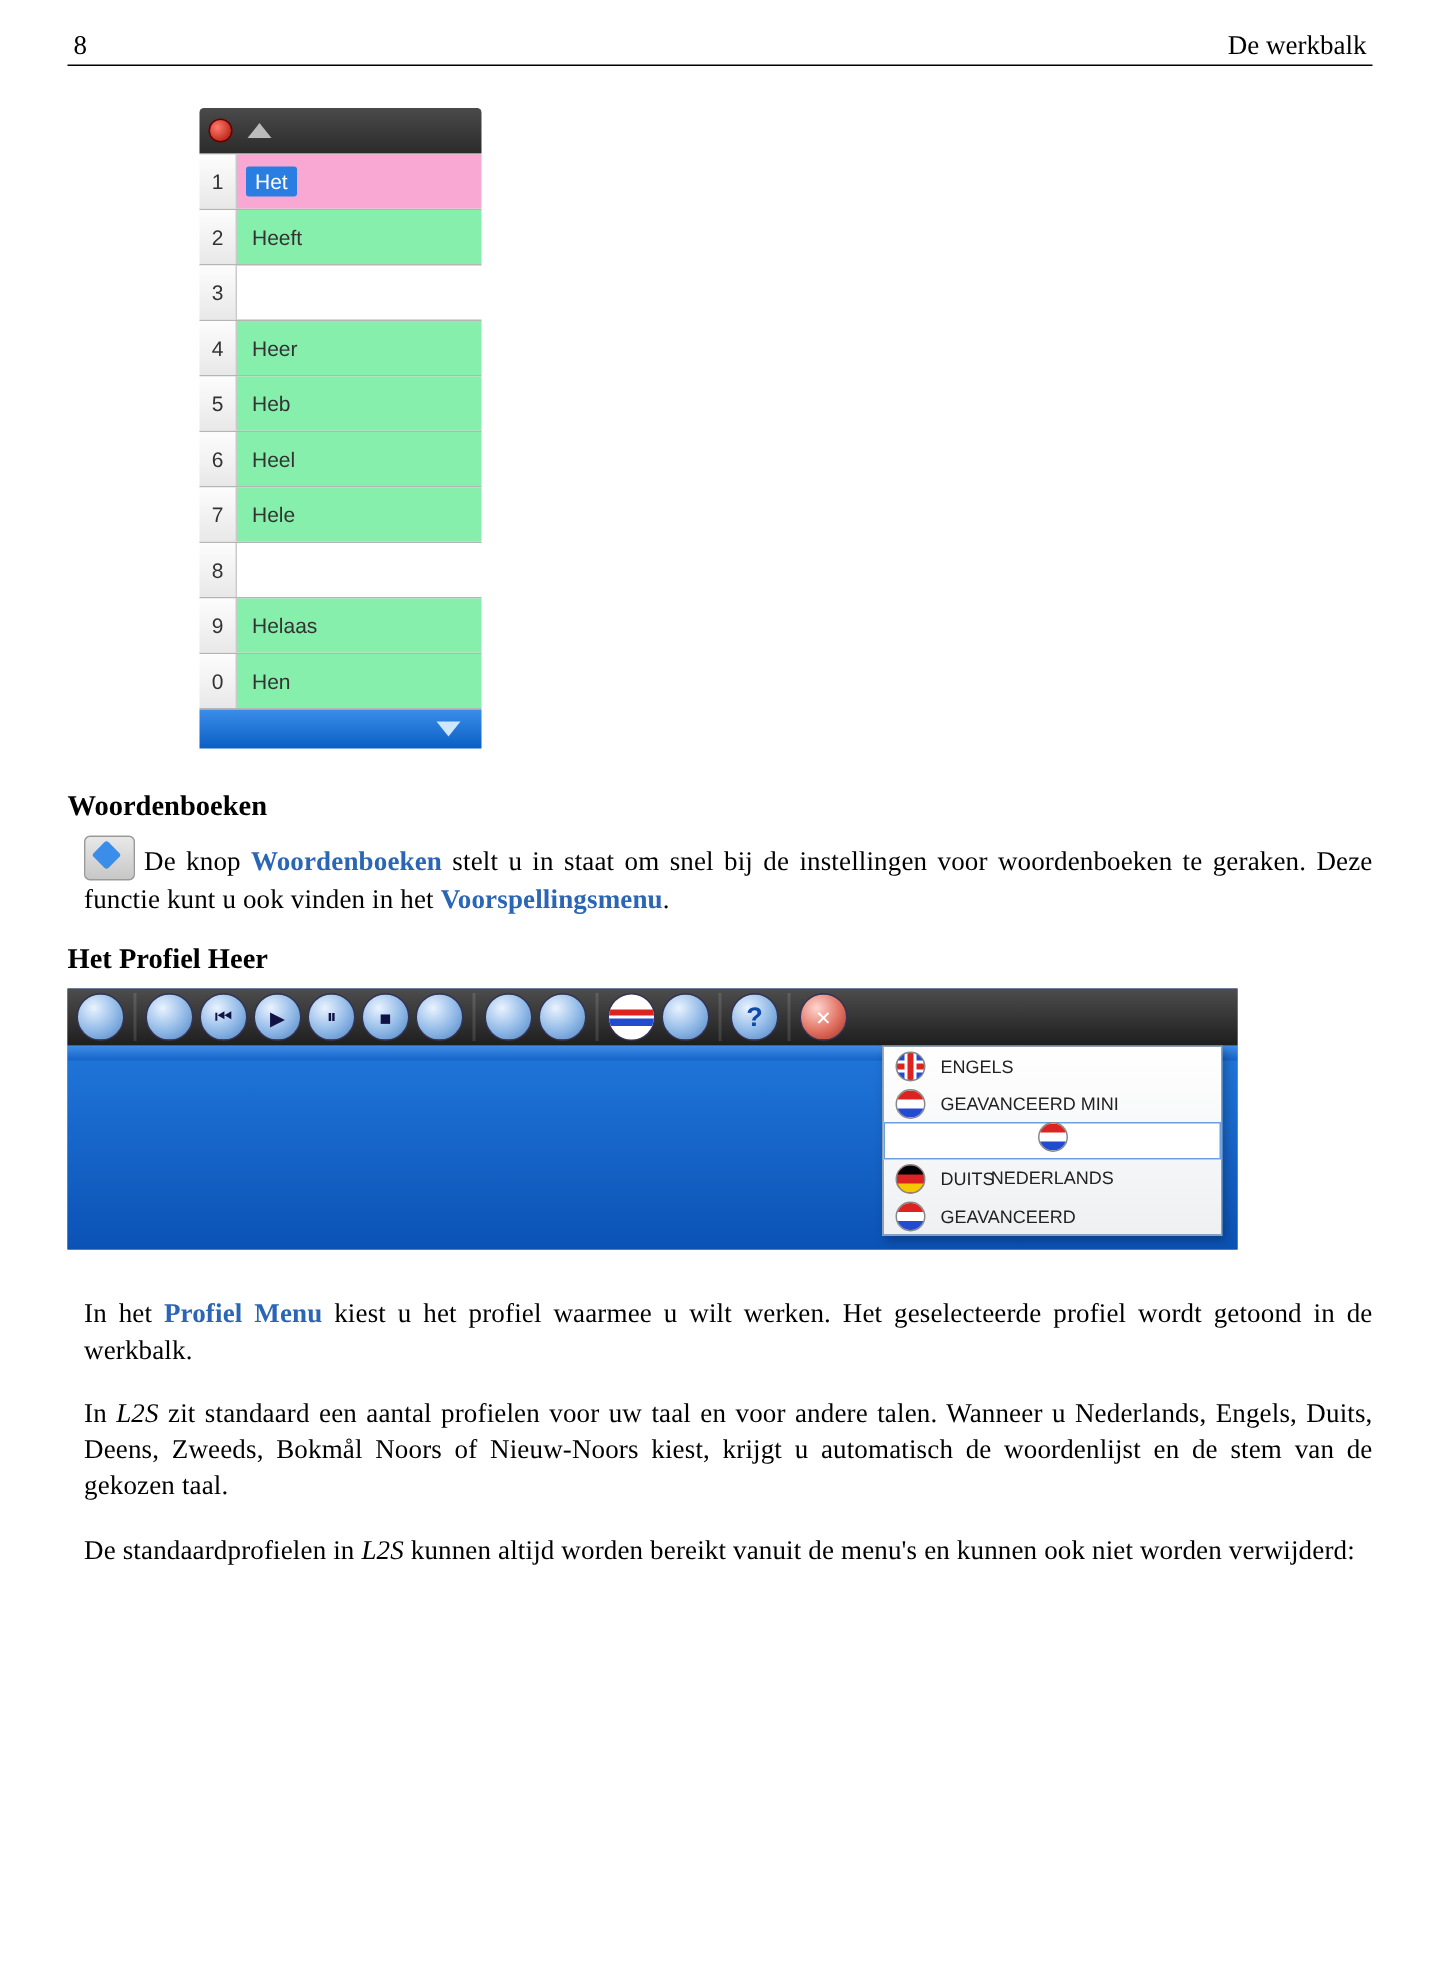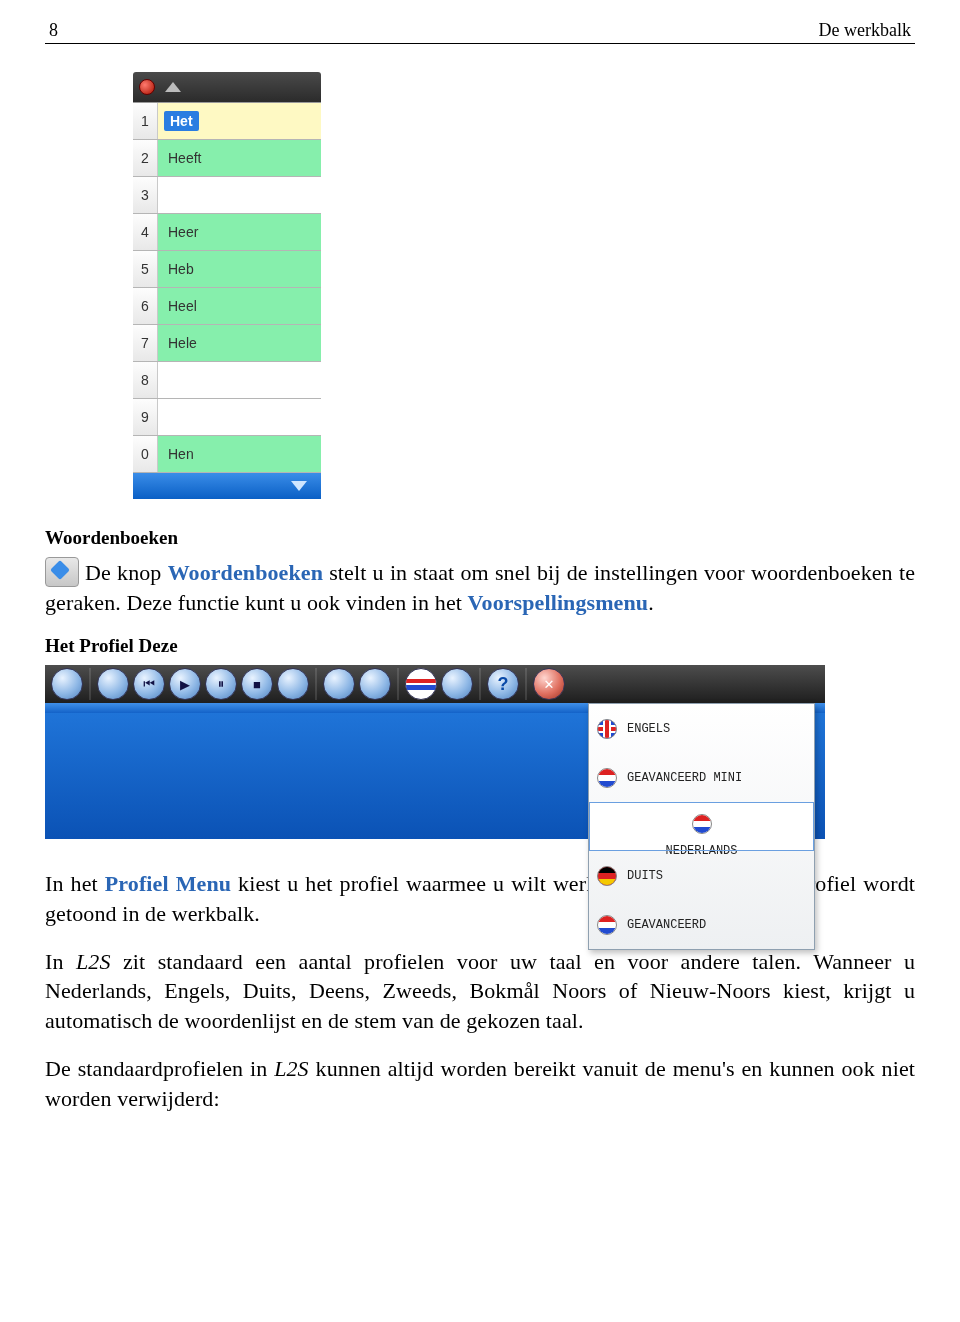--- a/index.html
+++ b/index.html
@@ -71,23 +71,22 @@
   }
   .wordlist-word {
     flex: 1;
     display: flex;
     align-items: center;
     padding-left: 10px;
     color: #333;
     background: #86efac;
   }
   .wordlist-word.selected {
-    background: #fef9c3;
+    background: #f9a8d4;
     padding-left: 6px;
-    font-weight: bold;
   }
   .wordlist-word.selected span {
     background: #2a7de1;
     color: #fff;
     padding: 2px 6px;
     border-radius: 2px;
   }
   .wordlist-footer {
     height: 26px;
     background: linear-gradient(#3a8de8, #0a5fc5);
@@ -102,23 +101,23 @@
     border-right: 8px solid transparent;
     border-top: 10px solid #cfe6ff;
   }
   
   h3.section {
     font-size: 19px;
     font-weight: bold;
     margin: 0 0 8px 0;
   }
   .para {
-    font-size: 22px;
+    font-size: 18px;
     line-height: 1.35;
-    margin: 0 0 18px 0;
+    margin: 0 0 18px 11px;
     text-align: justify;
     letter-spacing: 0.1px;
   }
   .link { color: #2a66b5; font-weight: bold; }
   .italic { font-style: italic; }
   .icon-inline {
     display: inline-block;
     width: 32px; height: 28px;
     vertical-align: -7px;
     margin-right: 6px;
@@ -193,22 +192,22 @@
     top: 38px;
     width: 225px;
     background: linear-gradient(#ffffff,#eef0f2);
     border: 1px solid #8fa0b0;
     box-shadow: 2px 3px 6px rgba(0,0,0,0.25);
   }
   .profile-item {
     display: flex;
     align-items: center;
     height: 25px;
-    padding: 12px 8px;
-    font-family: Liberation Mono, monospace;
+    padding: 0 8px;
+    font-family: Liberation Sans, sans-serif;
     font-size: 12px;
     color: #222;
     gap: 10px;
   }
   .profile-item.sel { outline: 1px solid #6a9fe0; outline-offset: -1px; background:#fff;flex-direction:column; }
   .flag-icon {
     width: 18px; height: 18px; border-radius: 50%;
     border: 1px solid #888;
     position: relative;
     overflow: hidden;
@@ -278,39 +277,42 @@
           <div class="wordlist-num">7</div>
           <div class="wordlist-word">
             <span>Hele</span>
           </div>
         </div>
         <div class="wordlist-row">
           <div class="wordlist-num">8</div>
         </div>
         <div class="wordlist-row">
           <div class="wordlist-num">9</div>
+          <div class="wordlist-word">
+            <span>Helaas</span>
+          </div>
         </div>
         <div class="wordlist-row">
           <div class="wordlist-num">0</div>
           <div class="wordlist-word">
             <span>Hen</span>
           </div>
         </div>
       </div>
     <div class="wordlist-footer">
       <div class="blue-arrow-down"></div>
     </div>
   </div>
 
   <h3 class="section">Woordenboeken</h3>
   <p class="para">
     <span class="icon-inline"></span><span>De knop </span><span class="link">Woordenboeken</span><span> stelt u in staat om snel bij de instellingen voor woordenboeken te geraken. Deze functie kunt u ook vinden in het </span><span class="link">Voorspellingsmenu</span><span>.</span>
   </p>
 
-  <h3 class="section">Het Profiel Deze</h3>
+  <h3 class="section">Het Profiel Heer</h3>
 
   <div class="profile-shot">
     <div class="toolbar-dark">
       <div class="tbtn"></div>
       <div class="tdivider"></div>
       <div class="tbtn"></div>
       <div class="tbtn">⏮</div>
       <div class="tbtn">▶</div>
       <div class="tbtn">⏸</div>
       <div class="tbtn">■</div>

